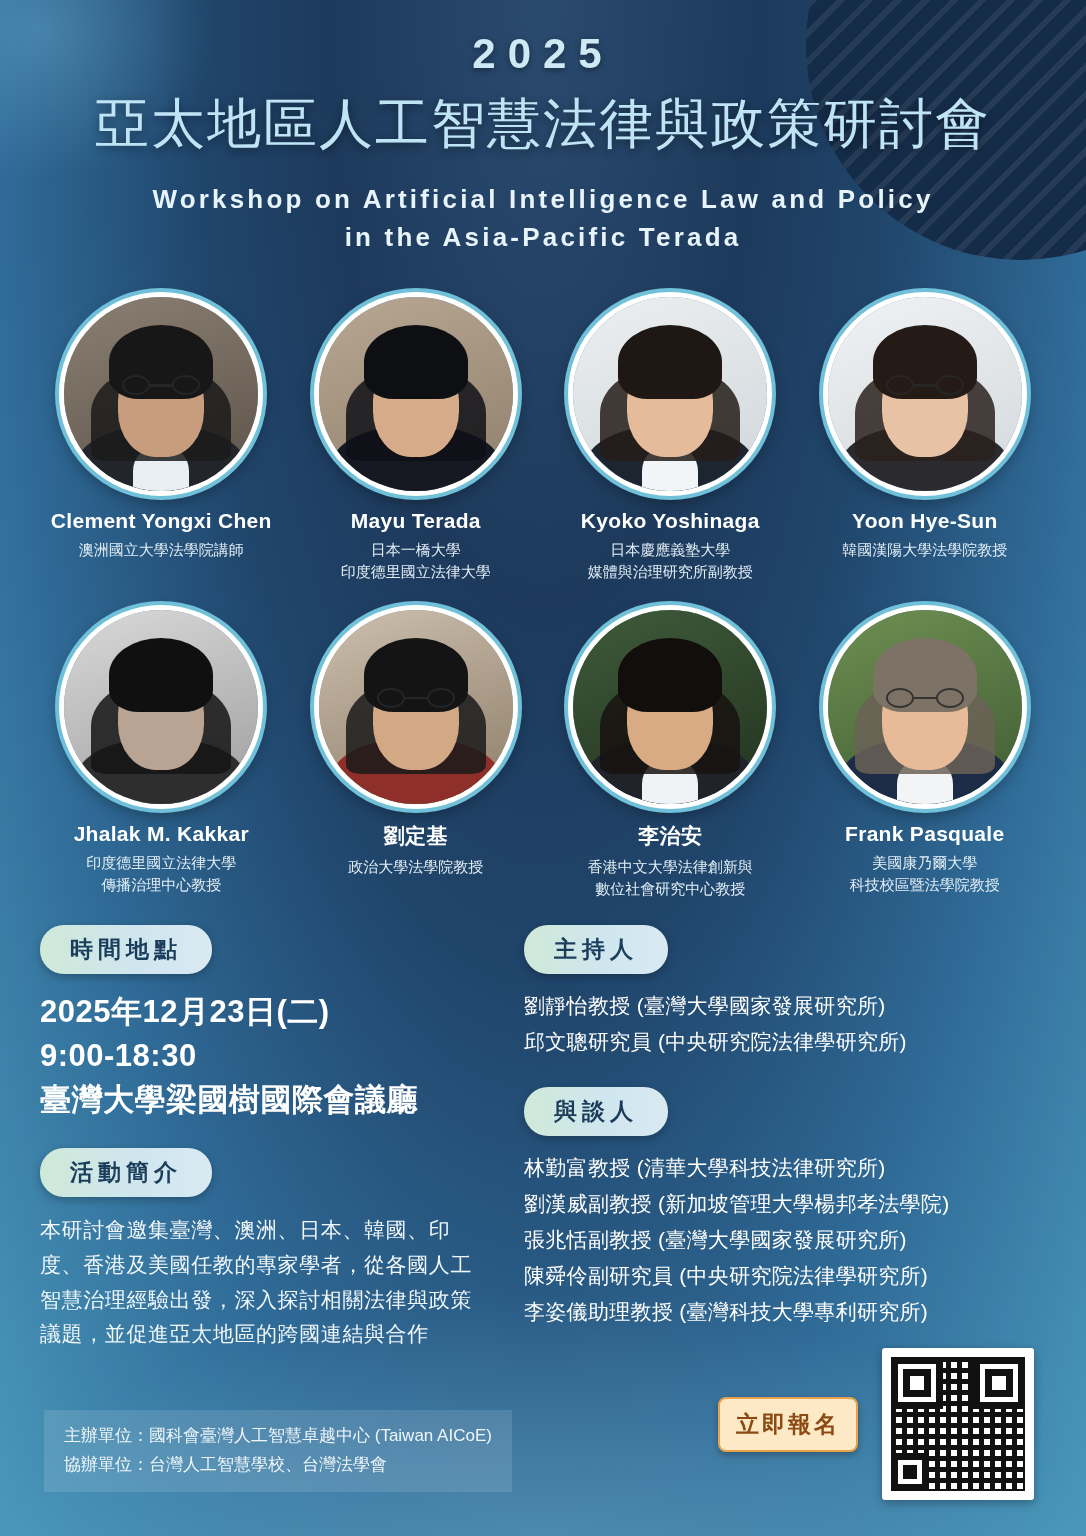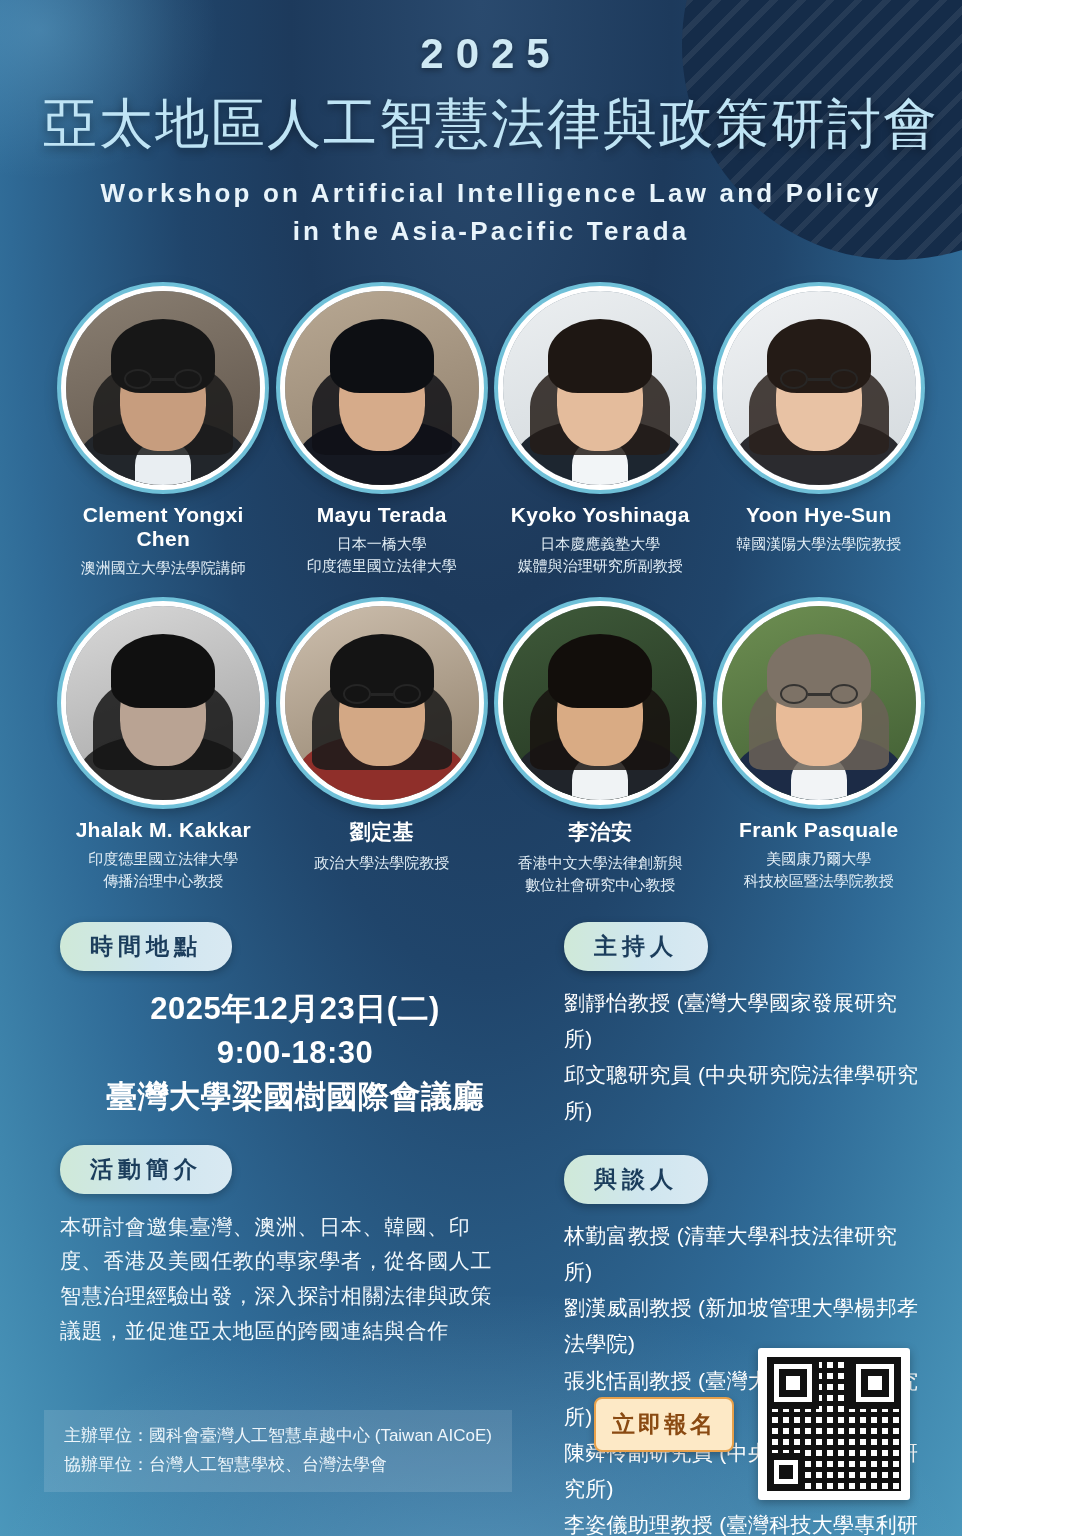--- a/index.html
+++ b/index.html
@@ -3,25 +3,24 @@
 <meta charset="utf-8">
 <style>
   * { box-sizing: border-box; margin: 0; padding: 0; }
   html, body {
     width: 1086px; height: 1536px;
     font-family: "Liberation Sans", sans-serif;
     overflow: hidden;
   }
   #poster {
     position: relative;
-    width: 962px; height: 1536px;
+    width: 1086px; height: 1536px;
     background:
       radial-gradient(ellipse at 50% 0%, #2a4a6e 0%, #1d3a5c 28%, #20456b 45%, #2f6a96 70%, #3f86ad 88%, #4b97bb 100%);
     overflow: hidden;
-    padding-left: 20px;
   }
   
   .corner-circle {
     position: absolute;
     top: -170px; right: -150px;
     width: 430px; height: 430px;
     border-radius: 50%;
     background: #152c49;
     overflow: hidden;
   }
@@ -55,21 +54,21 @@
     font-size: 42px; font-weight: bold; letter-spacing: 12px;
     color: #cfe9f4; text-shadow: 0 2px 6px rgba(0,0,0,.4);
   }
   .title-zh {
     margin-top: 10px;
     font-size: 54px; font-weight: normal; letter-spacing: 2px;
     color: #bfe4f5;
     text-shadow: 0 3px 10px rgba(0,0,0,.45);
   }
   .title-en {
-    margin-top: 14px;
+    margin-top: 20px;
     font-size: 26px; font-weight: bold; letter-spacing: 3.2px;
     color: #e8f4fb; line-height: 1.45;
   }
 
   
   .speakers {
     position: relative; z-index: 3;
     margin-top: 36px;
     display: grid;
     grid-template-columns: repeat(4, 1fr);
@@ -157,42 +156,40 @@
     margin-top: 6px;
     font-size: 15px; color: #e2eef6; line-height: 1.45;
   }
 
   
   .info {
     position: relative; z-index: 3;
     margin-top: 26px;
     display: flex;
     padding: 0 40px;
-    gap: 20px;
   }
   .col-left { width: 470px; }
   .col-right { flex: 1; padding-left: 14px; }
 
   .pill {
     display: inline-block;
     padding: 9px 30px;
     border-radius: 24px;
     background: linear-gradient(90deg, #cfe9d8 0%, #cfe6ef 55%, #d9e9f2 100%);
     color: #1b3d5c;
     font-size: 23px; font-weight: bold;
     letter-spacing: 5px;
     box-shadow: 0 3px 8px rgba(0,0,0,.25);
   }
   .datetime {
     margin-top: 16px;
     color: #ffffff;
     font-size: 31px; font-weight: bold;
     line-height: 1.42;
     letter-spacing: .5px;
-    text-align: center;
   }
   .pill-wrap { margin-top: 26px; }
   .intro-text {
     margin-top: 16px;
     color: #f0f7fb;
     font-size: 21px;
     line-height: 1.65;
     letter-spacing: .6px;
     max-width: 440px;
   }

